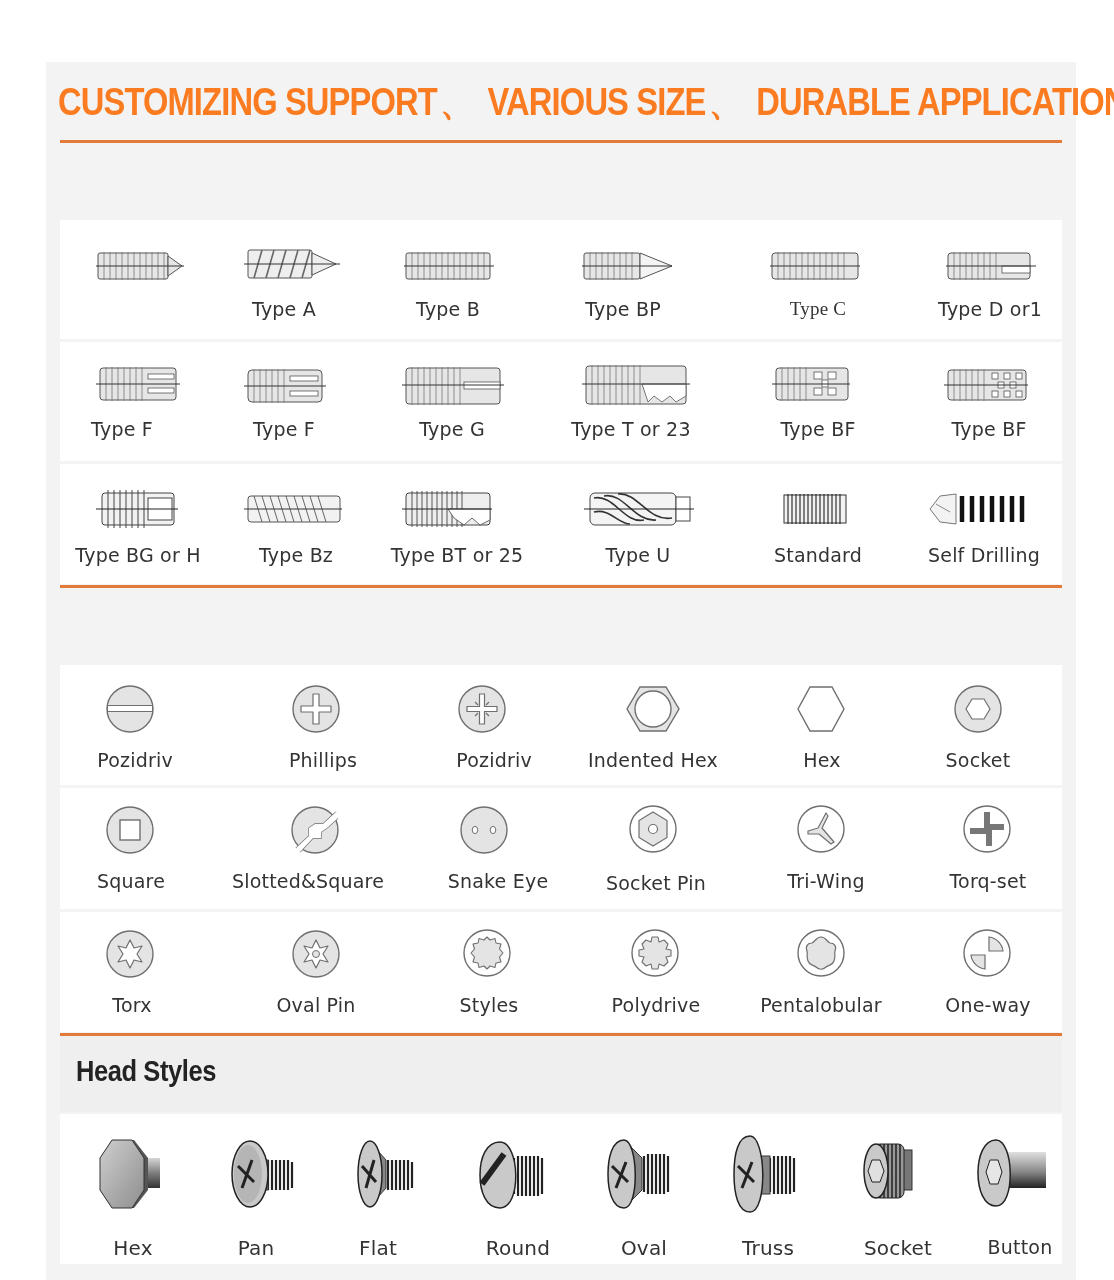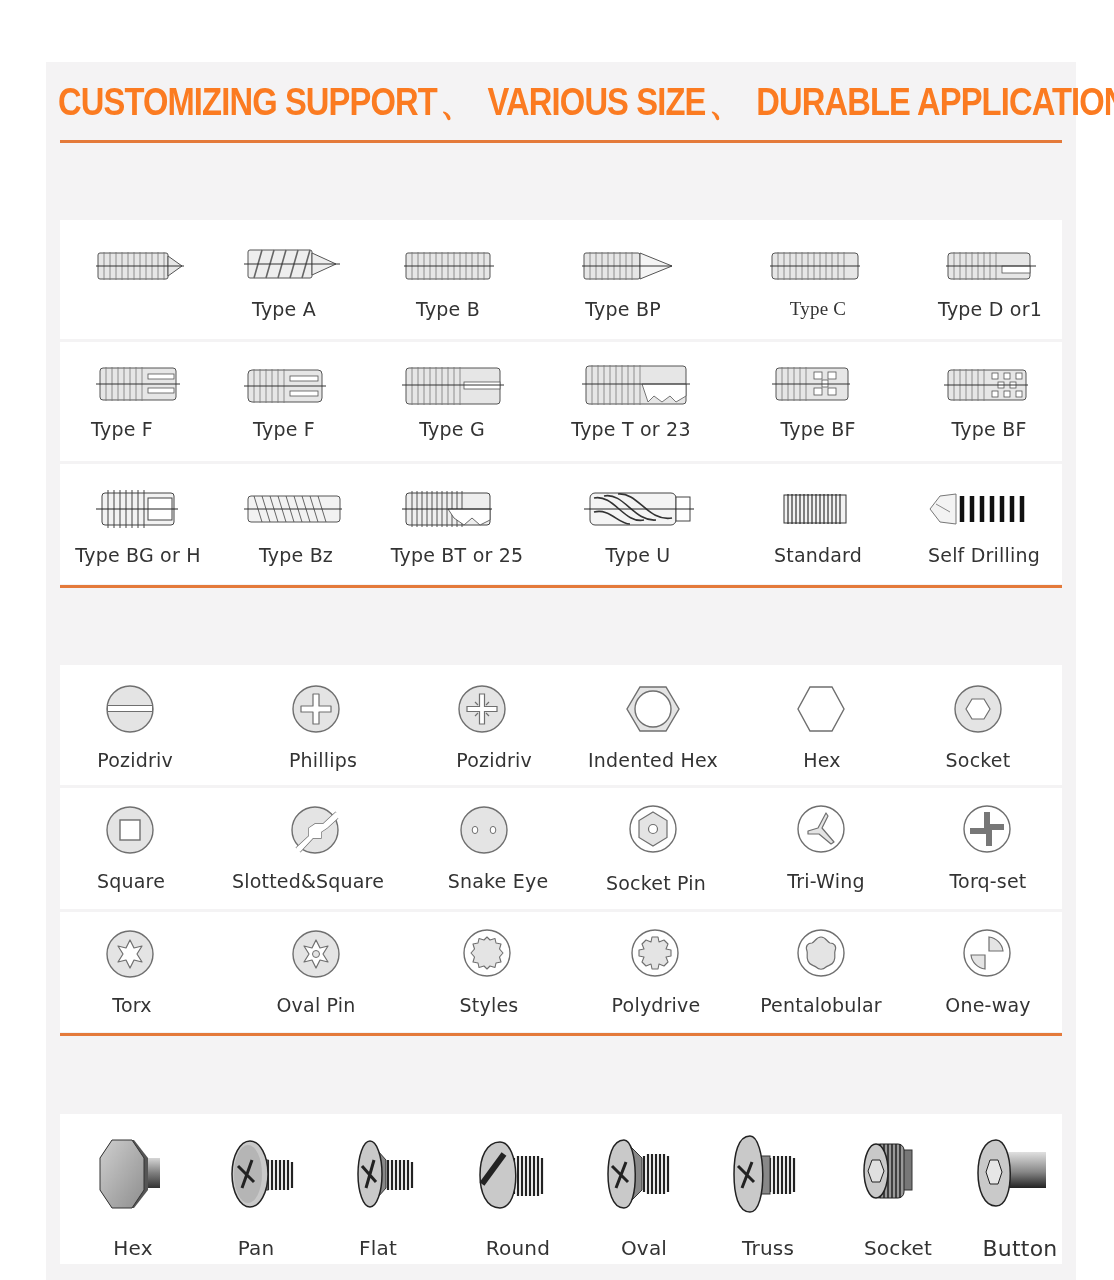--- a/index.html
+++ b/index.html
@@ -453,20 +453,23 @@
             <circle cx="25" cy="25" r="23" fill="#fff" stroke="#6f6f6f" stroke-width="1.4"></circle>
             <path d="M27 9 A16 16 0 0 1 41 23 L27 23 Z" fill="#e4e4e4" stroke="#6f6f6f" stroke-width="1.2"></path>
             <path d="M23 41 A16 16 0 0 1 9 27 L23 27 Z" fill="#e4e4e4" stroke="#6f6f6f" stroke-width="1.2"></path>
           </svg>
       </div>
       <div class="lbl" style="left:928px;top:82px;text-align:center;">One-way</div>
     </div>
   </div>
 
   <div class="orange-rule" style="top:971px;"></div>
+  <div class="section-head light" style="top:974px;height:76px;">
+    <div class="section-title" style="top:18px;left:16px;">Head Styles</div>
+  </div>
 
   <div class="row" style="top:1052px;height:150px;">
     <div class="cell" style="width:1002px;height:150px;">
 
       <div class="ico" style="left:38px;top:24px;">
         <svg width="66" height="72" viewBox="0 0 66 72">
             <defs>
               <linearGradient id="shank" x1="0" y1="0" x2="0" y2="1">
                 <stop offset="0" stop-color="#d6d6d6"></stop>
                 <stop offset="0.5" stop-color="#7e7e7e"></stop>
@@ -564,17 +567,17 @@
                 <stop offset="0" stop-color="#e0e0e0"></stop>
                 <stop offset="0.55" stop-color="#888"></stop>
                 <stop offset="1" stop-color="#222"></stop>
               </linearGradient>
             </defs>
             <rect x="30" y="14" width="42" height="36" fill="url(#shank2)"></rect>
             <path d="M22 2 C40 2 42 68 22 68 C10 68 4 52 4 35 C4 18 10 2 22 2 Z" fill="#c9c9c9" stroke="#222" stroke-width="1.5"></path>
             <polygon points="16,22 24,22 28,34 24,46 16,46 12,34" fill="#e6e6e6" stroke="#222"></polygon>
           </svg>
       </div>
-      <div class="lbl" style="left:960px;top:122px;font-size:22px;">Button</div>
+      <div class="lbl" style="left:960px;top:122px;font-size:19px;">Button</div>
     </div>
   </div>
 
 </div>
 
 </body></html>

